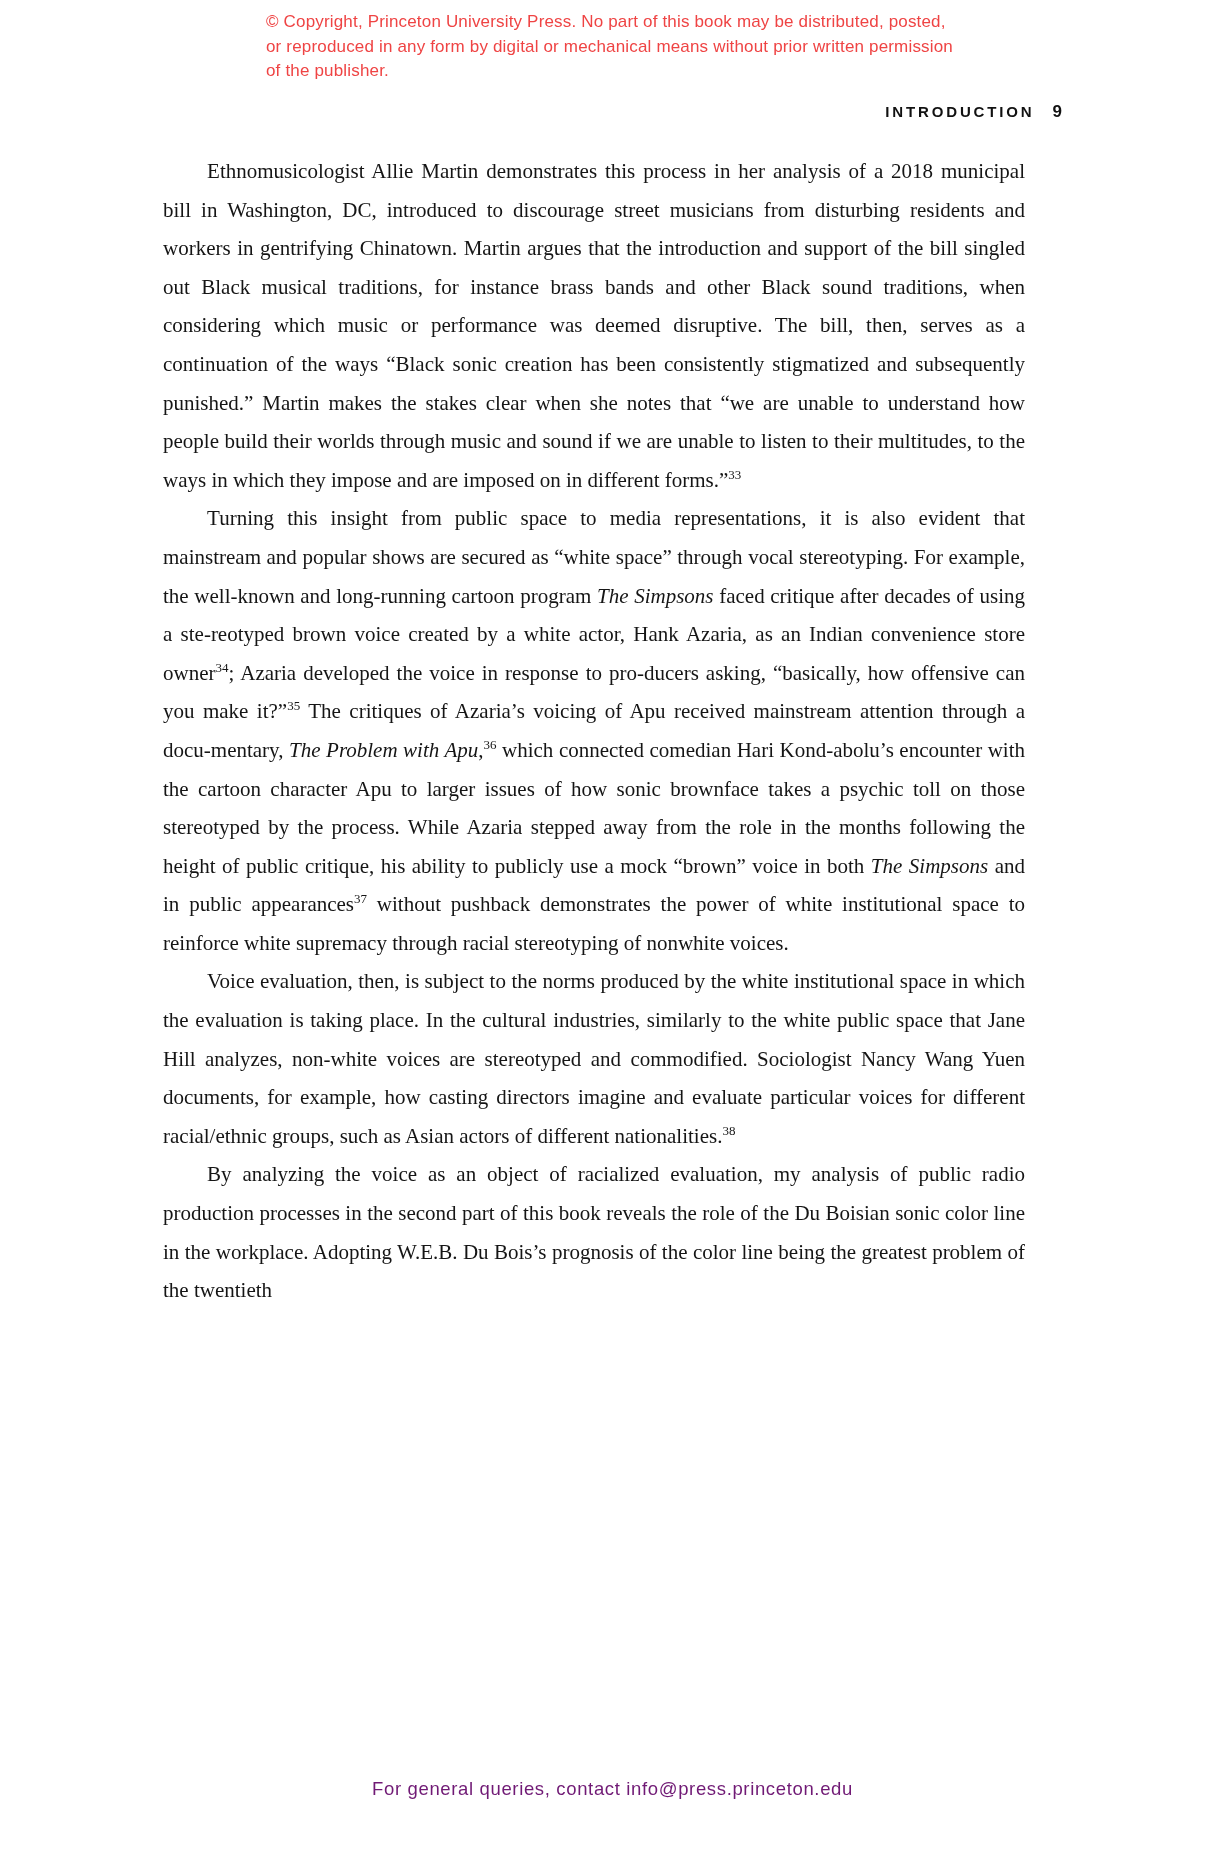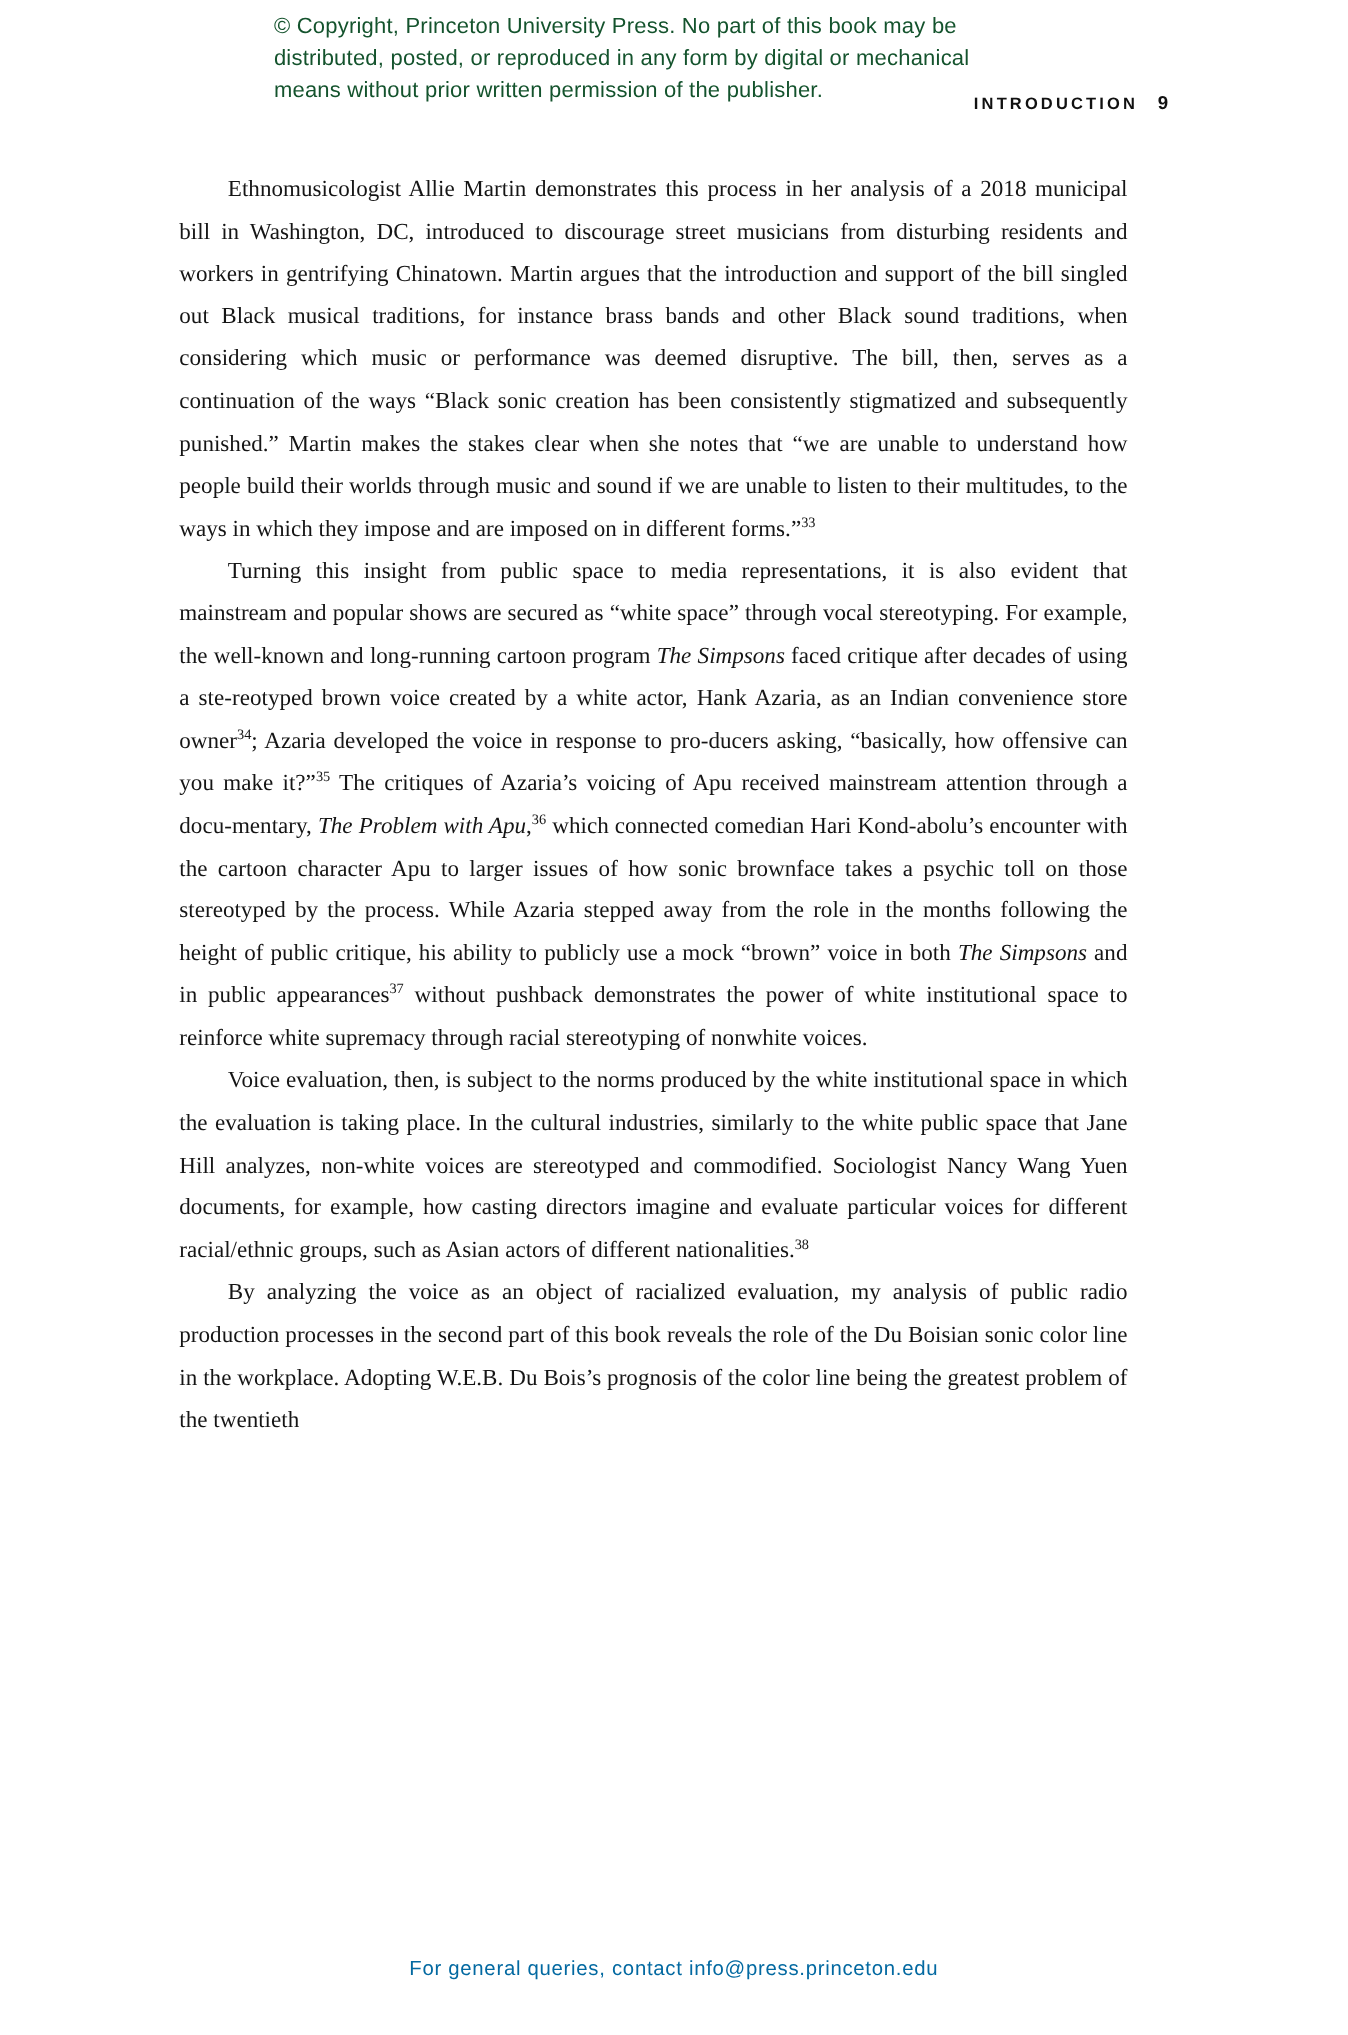--- a/index.html
+++ b/index.html
@@ -14,34 +14,34 @@
     font-family: "Liberation Serif", serif;
     color: #1a1a1a;
     overflow: hidden;
   }
   .page {
     position: absolute;
     inset: 0;
   }
   .copyright {
     position: absolute;
-    left: 249px;
+    left: 266px;
     top: 10px;
     width: 690px;
     font-family: "Liberation Sans", sans-serif;
-    font-size: 20px;
+    font-size: 17px;
     line-height: 1.45;
-    color: #14532d;
+    color: #ef4444;
     text-align: left;
     letter-spacing: 0.01em;
   }
   .running-head {
     position: absolute;
     right: 163px;
-    top: 84px;
+    top: 102px;
     font-family: "Liberation Sans", sans-serif;
     font-size: 15px;
     font-weight: 700;
     letter-spacing: 0.19em;
     color: #111;
     white-space: nowrap;
   }
   .running-head .folio {
     margin-left: 18px;
     font-size: 17px;
@@ -77,21 +77,21 @@
   }
   .footer {
     position: absolute;
     left: 0;
     right: 0;
     top: 1778px;
     text-align: center;
     font-family: "Liberation Sans", sans-serif;
     font-size: 18.5px;
     letter-spacing: 0.035em;
-    color: #0369a1;
+    color: #701a75;
   }
 </style>
 </head>
 <body>
 
 <div class="page">
 
   <div class="copyright">© Copyright, Princeton University Press. No part of this book may be distributed, posted, or reproduced in any form by digital or mechanical means without prior written permission of the publisher.</div>
 
   <div class="running-head">

